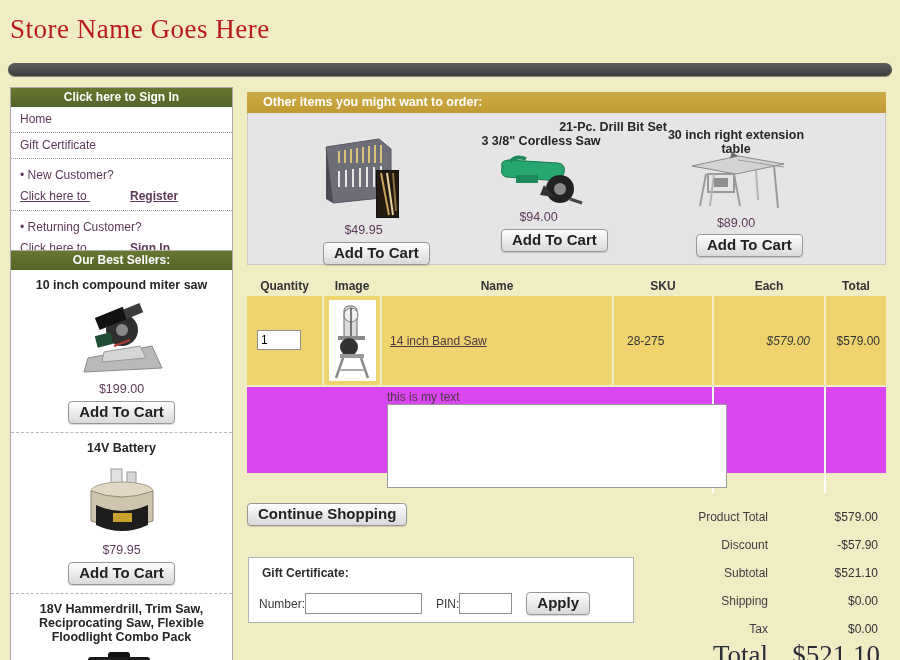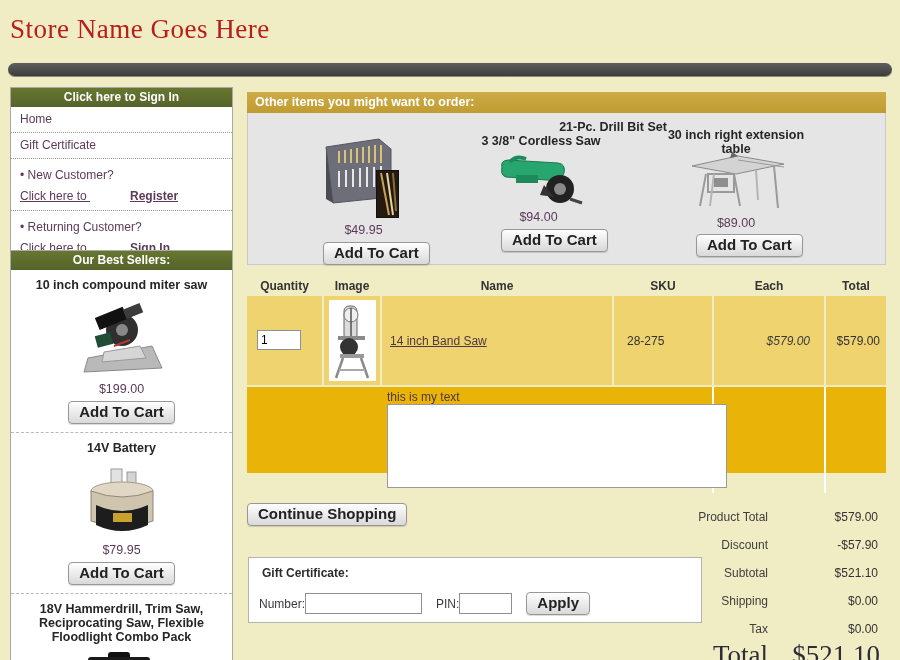--- a/index.html
+++ b/index.html
@@ -52,21 +52,21 @@
     display:inline-block; background:linear-gradient(#fefefe,#d9d9d9);
     border:1px solid #979797; border-radius:4px; color:#222;
     font-weight:bold; font-size:15px; padding:1px 10px 3px; cursor:pointer;
     box-shadow:0 1px 1px rgba(0,0,0,0.15);
   }
 
   
   .rec-banner {
     position:absolute; left:247px; top:92px; width:639px; height:21px;
     background:linear-gradient(#cdab46,#c09c32); color:#fff; font-weight:bold;
-    line-height:21px; padding-left:8px; font-size:12.5px;
+    line-height:21px; padding-left:16px; font-size:12.5px;
   }
   .rec-box {
     position:absolute; left:247px; top:113px; width:639px; height:152px;
     background:#e5e5e5; border:1px solid #c9c9c9; border-top:none;
   }
   .rec-title { position:absolute; font-weight:bold; color:#262626; text-align:center; font-size:12.5px; }
   .rec-price { position:absolute; text-align:center; }
   .rec-btn { position:absolute; }
 
   
@@ -81,33 +81,33 @@
     margin:34px 0 0 10px; padding:0 3px; font-size:12px; font-family:"Liberation Sans",sans-serif;
   }
   .img-cell { display:flex; align-items:center; justify-content:center; }
   .img-frame { width:47px; height:81px; background:#fff; display:flex; align-items:center; justify-content:center; }
   .name-cell { display:flex; align-items:center; padding-left:8px; }
   .item-link { color:#4d3843; text-decoration:underline; cursor:pointer; }
   .sku-cell { display:flex; align-items:center; padding-left:13px; color:#333; }
   .each-cell { display:flex; align-items:center; justify-content:flex-end; padding-right:14px; font-style:italic; color:#3a3a3a; }
   .total-cell { display:flex; align-items:center; justify-content:flex-end; padding-right:6px; color:#333; }
 
-  .cart-row2 { position:absolute; left:247px; top:387px; width:639px; height:86px; background:#eab308; }
+  .cart-row2 { position:absolute; left:247px; top:387px; width:639px; height:86px; background:#d946ef; }
   .row2-div { position:absolute; top:0; width:2px; height:106px; background:#fff; }
   .note-label { position:absolute; left:140px; top:3px; color:#4d3843; }
   .note-area {
     position:absolute; left:140px; top:17px; width:340px; height:84px;
     border:1px solid #9a9a9a; background:#fff; resize:none;
     font-family:"Liberation Sans",sans-serif; font-size:12px;
   }
 
   
   .continue-btn { position:absolute; left:247px; top:503px; }
   .gift-box {
-    position:absolute; left:248px; top:557px; width:454px; height:66px;
+    position:absolute; left:248px; top:557px; width:386px; height:66px;
     background:#fff; border:1px solid #b3b3b3;
   }
   .gift-title { position:absolute; left:13px; top:8px; font-weight:bold; color:#2c2c2c; }
   .gift-row { position:absolute; left:10px; top:34px; display:flex; align-items:center; }
   .gift-label { color:#3a3a3a; }
   .gift-num {
     width:117px; height:21px; border:1px solid #8f8f8f; padding:0 4px;
     font-family:"Liberation Sans",sans-serif; font-size:12px;
   }
   .gift-pin {

